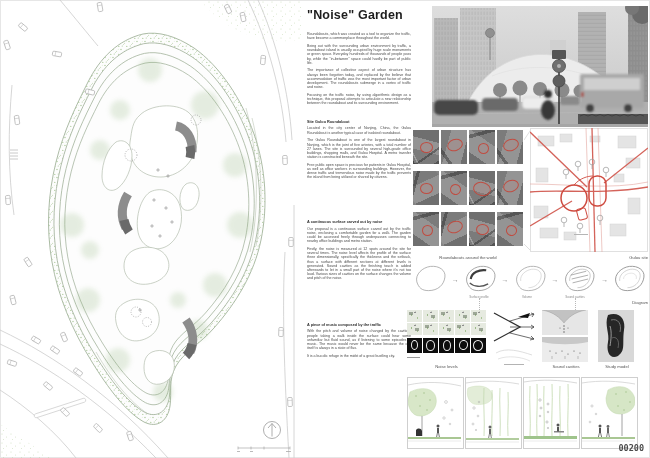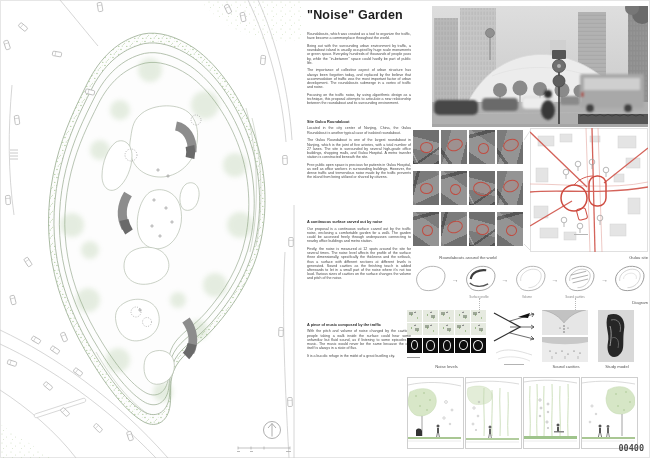--- a/index.html
+++ b/index.html
@@ -684,15 +684,15 @@
           <circle cx="26" cy="48.5" r="1.4" fill="#666"></circle>
           <rect x="25" y="50" width="2" height="5" fill="#666"></rect>
         <line x1="25.4" y1="55" x2="24.6" y2="59" stroke="#666" stroke-width="0.8"></line>
           <line x1="26.6" y1="55" x2="27.4" y2="59" stroke="#666" stroke-width="0.8"></line>
         </g>
       <rect x="0" y="59" width="53" height="2" fill="#a9c793"></rect>
         <line x1="0" y1="63" x2="53" y2="63" stroke="#dddddd" stroke-width="0.6"></line>
     </svg>
   </div>
 
-  <div id="num">00400</div>
+  <div id="num">00200</div>
 
 </div>
 
 </body></html>

